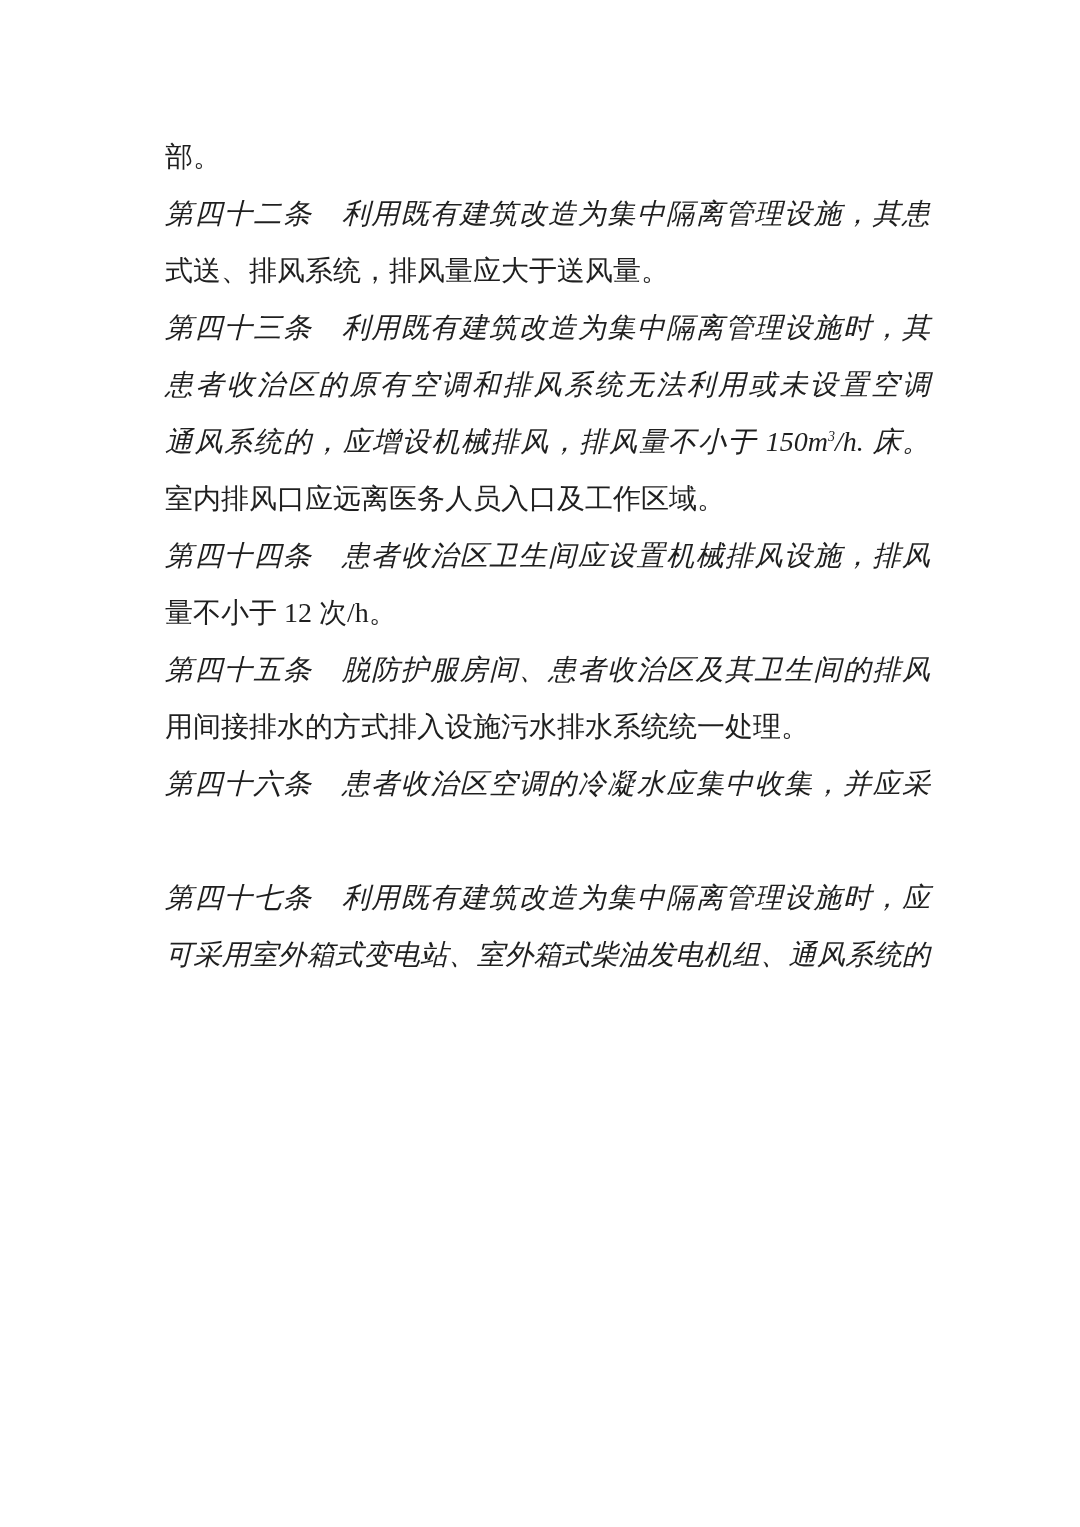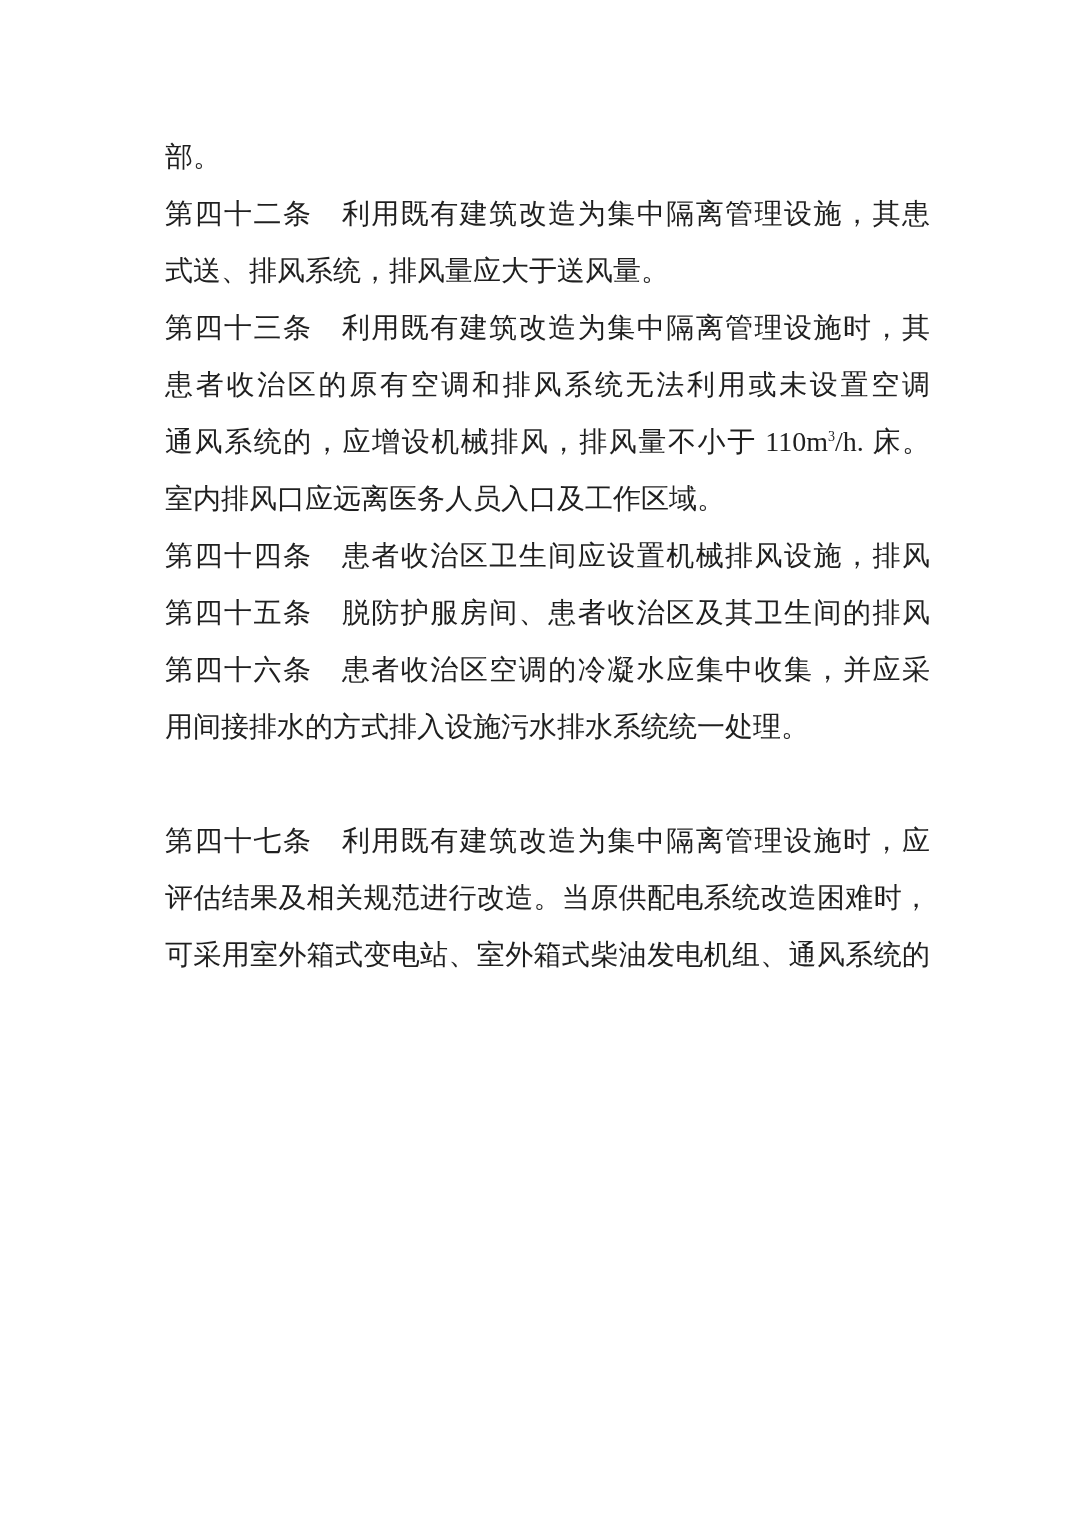--- a/index.html
+++ b/index.html
@@ -30,20 +30,21 @@
     line-height: 57px;
     font-size: 28px;
     white-space: nowrap;
     letter-spacing: 0;
   }
   .line.full {
     white-space: normal;
     text-align: justify;
     text-align-last: justify;
     text-justify: inter-ideograph;
+    font-style: italic;
   }
   .line.short {
     text-align: left;
   }
   .line.blank {
     white-space: normal;
   }
   .sup3 {
     display: inline-block;
     font-size: 14px;
@@ -58,31 +59,31 @@
 <div class="page">
   <div class="textblock">
 
     <div class="line short">部。</div>
 
     <div class="line full">第四十二条　利用既有建筑改造为集中隔离管理设施，其患</div>
     <div class="line short">式送、排风系统，排风量应大于送风量。</div>
 
     <div class="line full">第四十三条　利用既有建筑改造为集中隔离管理设施时，其</div>
     <div class="line full">患者收治区的原有空调和排风系统无法利用或未设置空调</div>
-    <div class="line full"><span>通风系统的，应增设机械排风，排风量不小于 </span><span>110m</span><span class="sup3">3</span><span>/h. 床。</span></div>
+    <div class="line full"><span>通风系统的，应增设机械排风，排风量不小于 </span><span>150m</span><span class="sup3">3</span><span>/h. 床。</span></div>
     <div class="line short">室内排风口应远离医务人员入口及工作区域。</div>
 
     <div class="line full">第四十四条　患者收治区卫生间应设置机械排风设施，排风</div>
+    <div class="line short">量不小于 12 次/h。</div>
 
     <div class="line full">第四十五条　脱防护服房间、患者收治区及其卫生间的排风</div>
 
+    <div class="line short">用间接排水的方式排入设施污水排水系统统一处理。</div>
     <div class="line full">第四十六条　患者收治区空调的冷凝水应集中收集，并应采</div>
-    <div class="line short">用间接排水的方式排入设施污水排水系统统一处理。</div>
 
     <div class="line blank"></div>
 
 
     <div class="line full">第四十七条　利用既有建筑改造为集中隔离管理设施时，应</div>
-    <div class="line full">评估结果及相关规范进行改造。当原供配电系统改造困难时，</div>
     <div class="line full">可采用室外箱式变电站、室外箱式柴油发电机组、通风系统的</div>
 
   </div>
 </div>
 
 </body></html>

